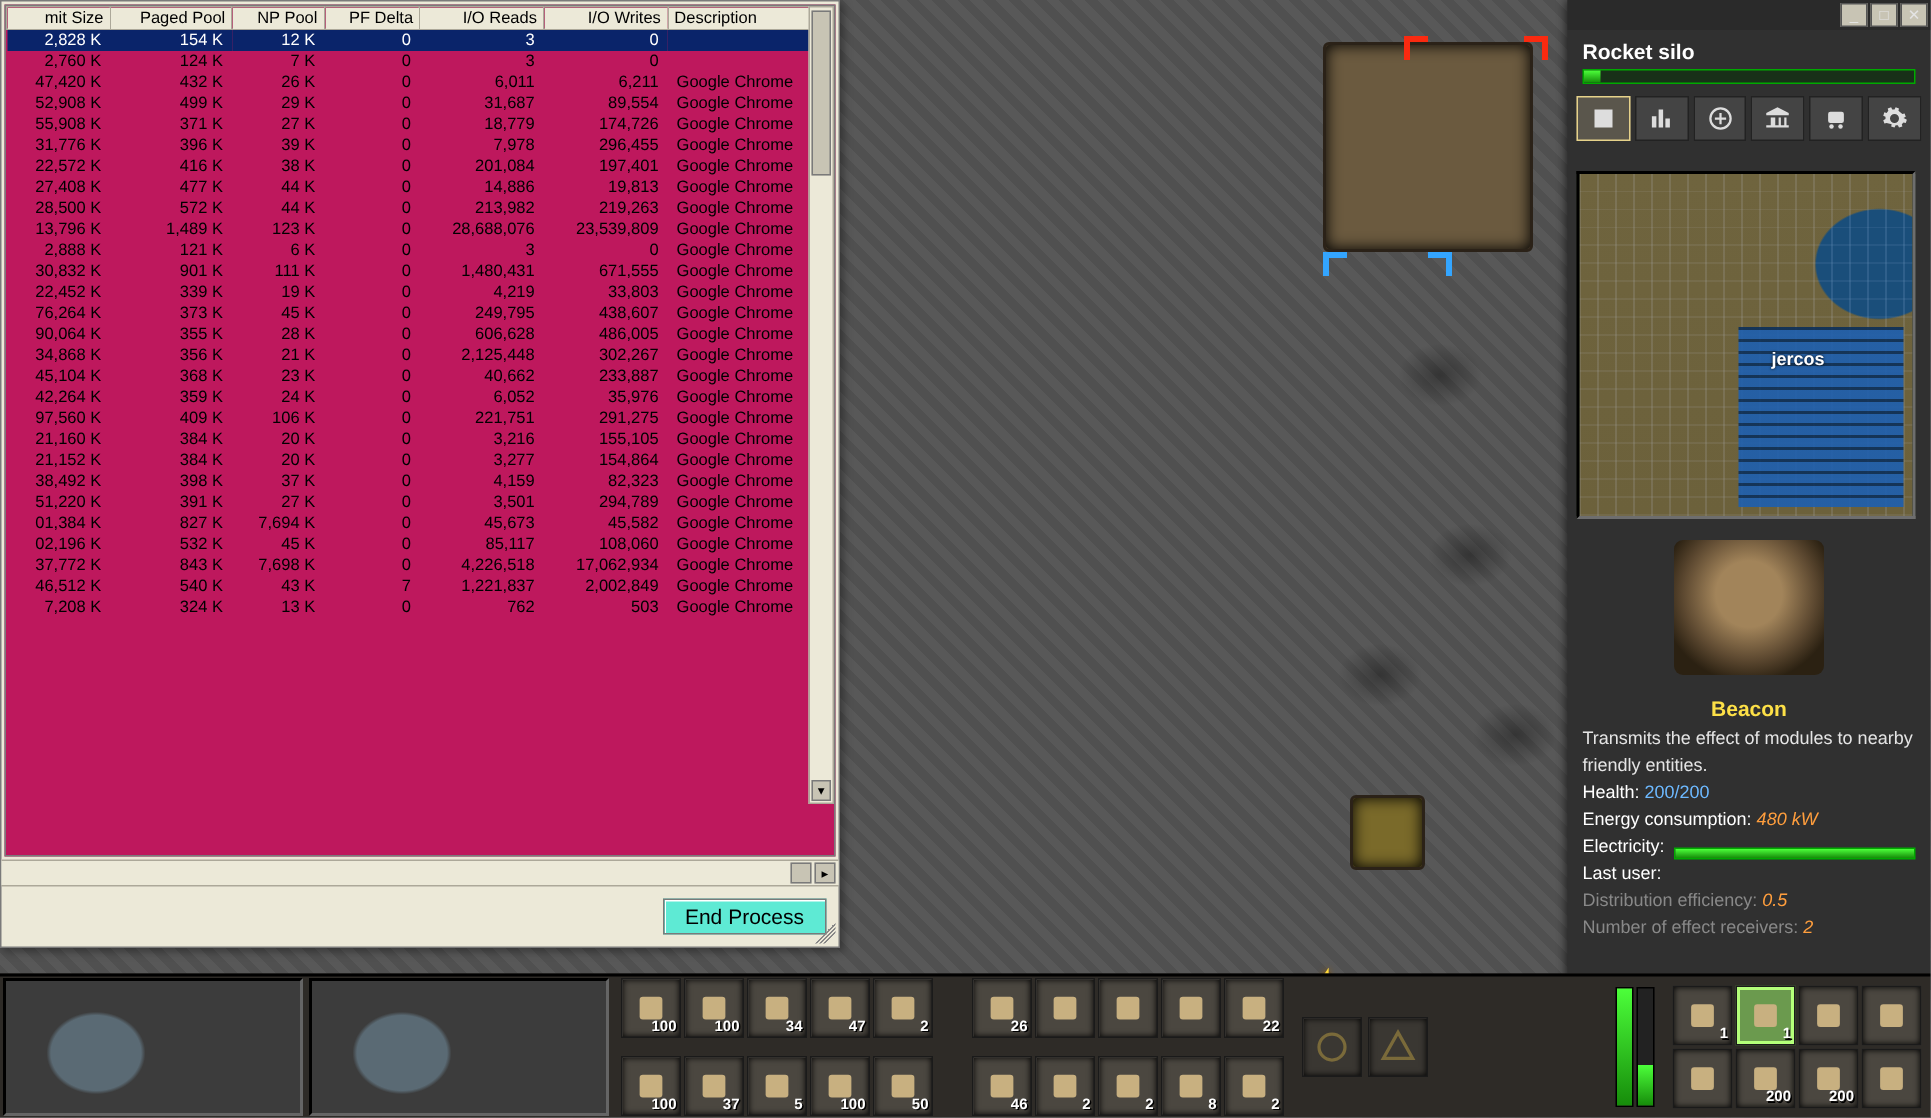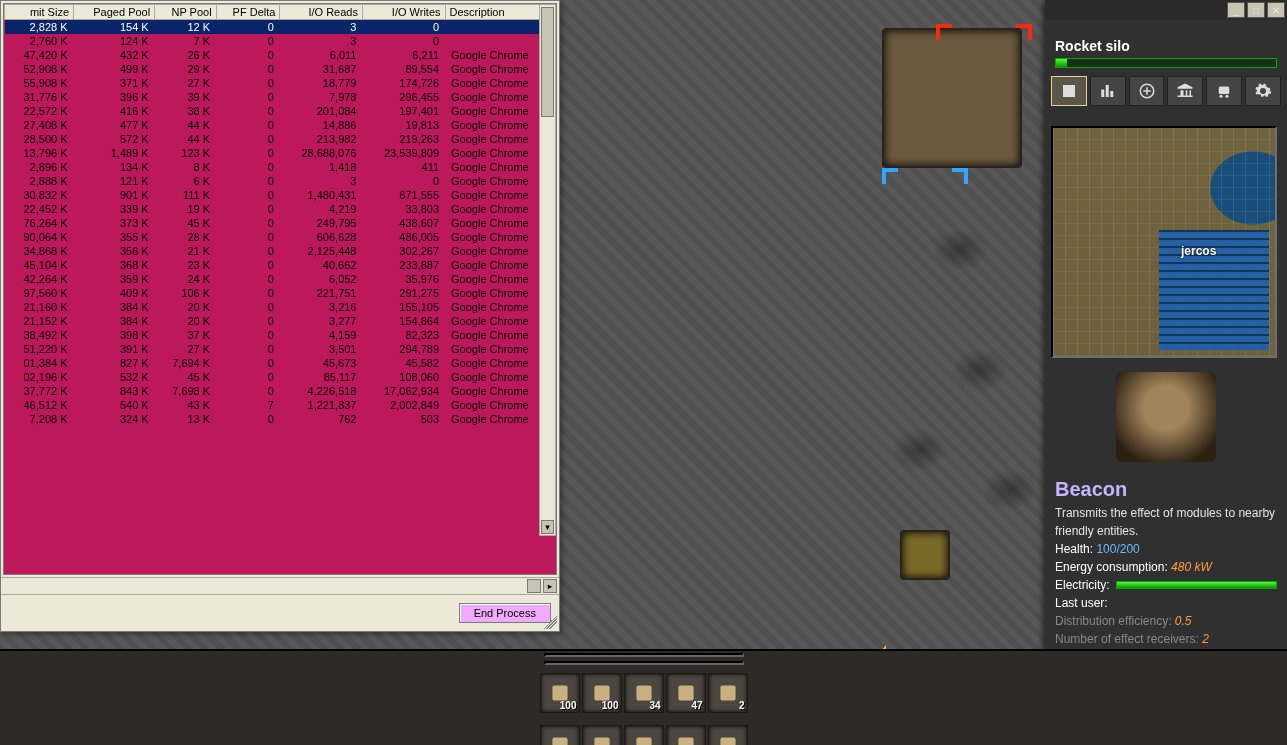--- a/index.html
+++ b/index.html
@@ -71,22 +71,22 @@
   .hscroll .thumb { position:absolute; right:18px; top:1px; width:14px; height:14px; background:#c8c4b4; border:1px solid #7a7a7a; }
   .hscroll .rarrow { position:absolute; right:2px; top:1px; width:14px;height:14px; background:#c8c4b4; border:1px solid #7a7a7a; display:flex;align-items:center;justify-content:center;font-size:9px;}
   .vscroll { position:absolute; right:3px; top:3px; bottom:95px; width:17px; background:#ece9d8; border:1px solid #aca899;}
   .vscroll .thumb { position:absolute; left:1px; top:2px; width:13px; height:110px; background:#c8c4b4; border:1px solid #7a7a7a;}
   .vscroll .darrow { position:absolute; left:1px; bottom:1px; width:13px; height:14px; background:#c8c4b4; border:1px solid #7a7a7a;display:flex;align-items:center;justify-content:center;font-size:9px;}
   .proc-footer {
     padding: 8px; display:flex; justify-content:flex-end;
     border-top:1px solid #aca899;
   }
   .end-btn {
-    padding: 3px 14px; font-size:11px;
-    background:#f0abfc; border:1px solid #7a7a7a;
+    padding: 3px 14px; font-size:14px;
+    background:#5eead4; border:1px solid #7a7a7a;
     box-shadow: 1px 1px 0 #fff inset;
     cursor:pointer;
   }
   .resize-grip {
     position:absolute; right:2px; bottom:2px; width:14px; height:14px;
     background:
       linear-gradient(135deg, transparent 50%, #888 50% 55%, transparent 55% 60%, #888 60% 65%, transparent 65% 70%, #888 70% 75%, transparent 75%);
   }
 
   
@@ -95,21 +95,21 @@
     background:#303030;
     color:#e4e4e4;
     font: 12px "Trebuchet MS", sans-serif;
     box-shadow: -2px 0 6px rgba(0,0,0,.6);
   }
   .winbtns { display:flex; justify-content:flex-end; gap:2px; padding:2px; background:#2a2a2a; }
   .winbtns div {
     width:18px; height:16px; background:#c8c4b4; border:1px solid #555;
     display:flex;align-items:center;justify-content:center; font-size:10px; cursor:pointer;
   }
-  .side-title { padding:6px 10px 2px; font-weight:bold; font-size:14px; color:#fff;margin-top:12px;}
+  .side-title { padding:6px 10px 2px; font-weight:bold; font-size:14px; color:#fff;}
   .prog-big { margin:2px 10px 8px; height:10px; background:#183018; border:1px solid #0a0; position:relative;}
   .prog-big>div{ height:100%; background:linear-gradient(#4cff3a,#168c0a); width:5%; }
   .tabrow { display:flex; gap:3px; padding:0 6px 6px; }
   .tabrow .tab {
     flex:1; height:30px; background:#444; border:1px solid #222;
     display:flex;align-items:center;justify-content:center;
     cursor:pointer;
   }
   .tabrow .tab.active { background:#5a564c; border-color:#e6d28a; }
   .tab svg { width:18px; height:18px; fill:#ddd; }
@@ -136,34 +136,34 @@
       repeating-linear-gradient(0deg,#1d5fb0 0 6px,#0b2f5a 6px 8px);
     opacity:.9;
   }
   .minimap .label { position:absolute; top:116px; left:128px; color:#fff; font-weight:bold; text-shadow:0 0 2px #000;}
   .entity-preview { margin:8px auto; width:100px; height:90px;
     background:
       radial-gradient(circle at 50% 40%, #a2845a 0 30%, #5c4830 60%, #2b2112 80%);
     border-radius:6px;
   }
   .info { padding:4px 10px; line-height:1.5; }
-  .info .h { font-weight:bold; font-size:20px; color:#c4b5fd;}
+  .info .h { font-weight:bold; font-size:14px; color:#fde047;text-align:center;}
   .info .lbl { color:#fff; }
   .info .val-blue { color:#6db9ff; }
   .info .val-orange { color:#ff9e3d;font-style:italic; }
   .info .dim { color:#888; }
-  .elec { display:flex; align-items:center; gap:6px; }
+  .elec { display:flex; align-items:flex-end; gap:6px; }
   .elec .bar { flex:1; height:8px; background:#183018; border:1px solid #0a0;}
   .elec .bar>div{height:100%;background:linear-gradient(#4cff3a,#168c0a); width:100%;}
 
   
   .hotbar {
     position:absolute; left:0; right:0; bottom:0; height:96px;
     background:#2e2b27; border-top:2px solid #000;
-    display:flex; align-items:center;flex-direction:column;
+    display:flex; align-items:center;
   }
   .hot-preview { width:200px; height:92px; margin:2px;
     background:
       radial-gradient(60px 50px at 60px 48px,#5a6a74 0 50%,transparent 55%),
       #3c3c3c;
     border:2px inset #111;
   }
   .slotgrid { display:grid; grid-template-columns: repeat(5,40px); grid-auto-rows:40px; gap:2px; padding:6px;}
   .slot {
     width:40px;height:40px; background:#4b4740; border:1px solid #1a1a1a;
@@ -299,29 +299,20 @@
           <tr>
             <td>13,796 K</td>
             <td>1,489 K</td>
             <td>123 K</td>
             <td>0</td>
             <td>28,688,076</td>
             <td>23,539,809</td>
             <td class="desc">Google Chrome</td>
           </tr>
           <tr>
-            <td>2,896 K</td>
-            <td>134 K</td>
-            <td>8 K</td>
-            <td>0</td>
-            <td>1,418</td>
-            <td>411</td>
-            <td class="desc">Google Chrome</td>
-          </tr>
-          <tr>
             <td>2,888 K</td>
             <td>121 K</td>
             <td>6 K</td>
             <td>0</td>
             <td>3</td>
             <td>0</td>
             <td class="desc">Google Chrome</td>
           </tr>
           <tr>
             <td>30,832 K</td>
@@ -545,21 +536,21 @@
     <div class="grid"></div>
     <div class="base"></div>
     <div class="label">jercos</div>
   </div>
 
   <div class="entity-preview"></div>
 
   <div class="info">
     <div class="h">Beacon</div>
     <div>Transmits the effect of modules to nearby friendly entities.</div>
-    <div><span class="lbl">Health:</span> <span class="val-blue">100/200</span></div>
+    <div><span class="lbl">Health:</span> <span class="val-blue">200/200</span></div>
     <div><span class="lbl">Energy consumption:</span> <span class="val-orange">480 kW</span></div>
     <div class="elec">
         <span class="lbl">Electricity:</span>
         <div class="bar">
           <div></div>
         </div>
       </div>
     <div><span class="lbl">Last user:</span> <span></span></div>
     <div class="dim"><span>Distribution efficiency:</span> <span class="val-orange">0.5</span></div>
     <div class="dim"><span>Number of effect receivers:</span> <span class="val-orange">2</span></div>

